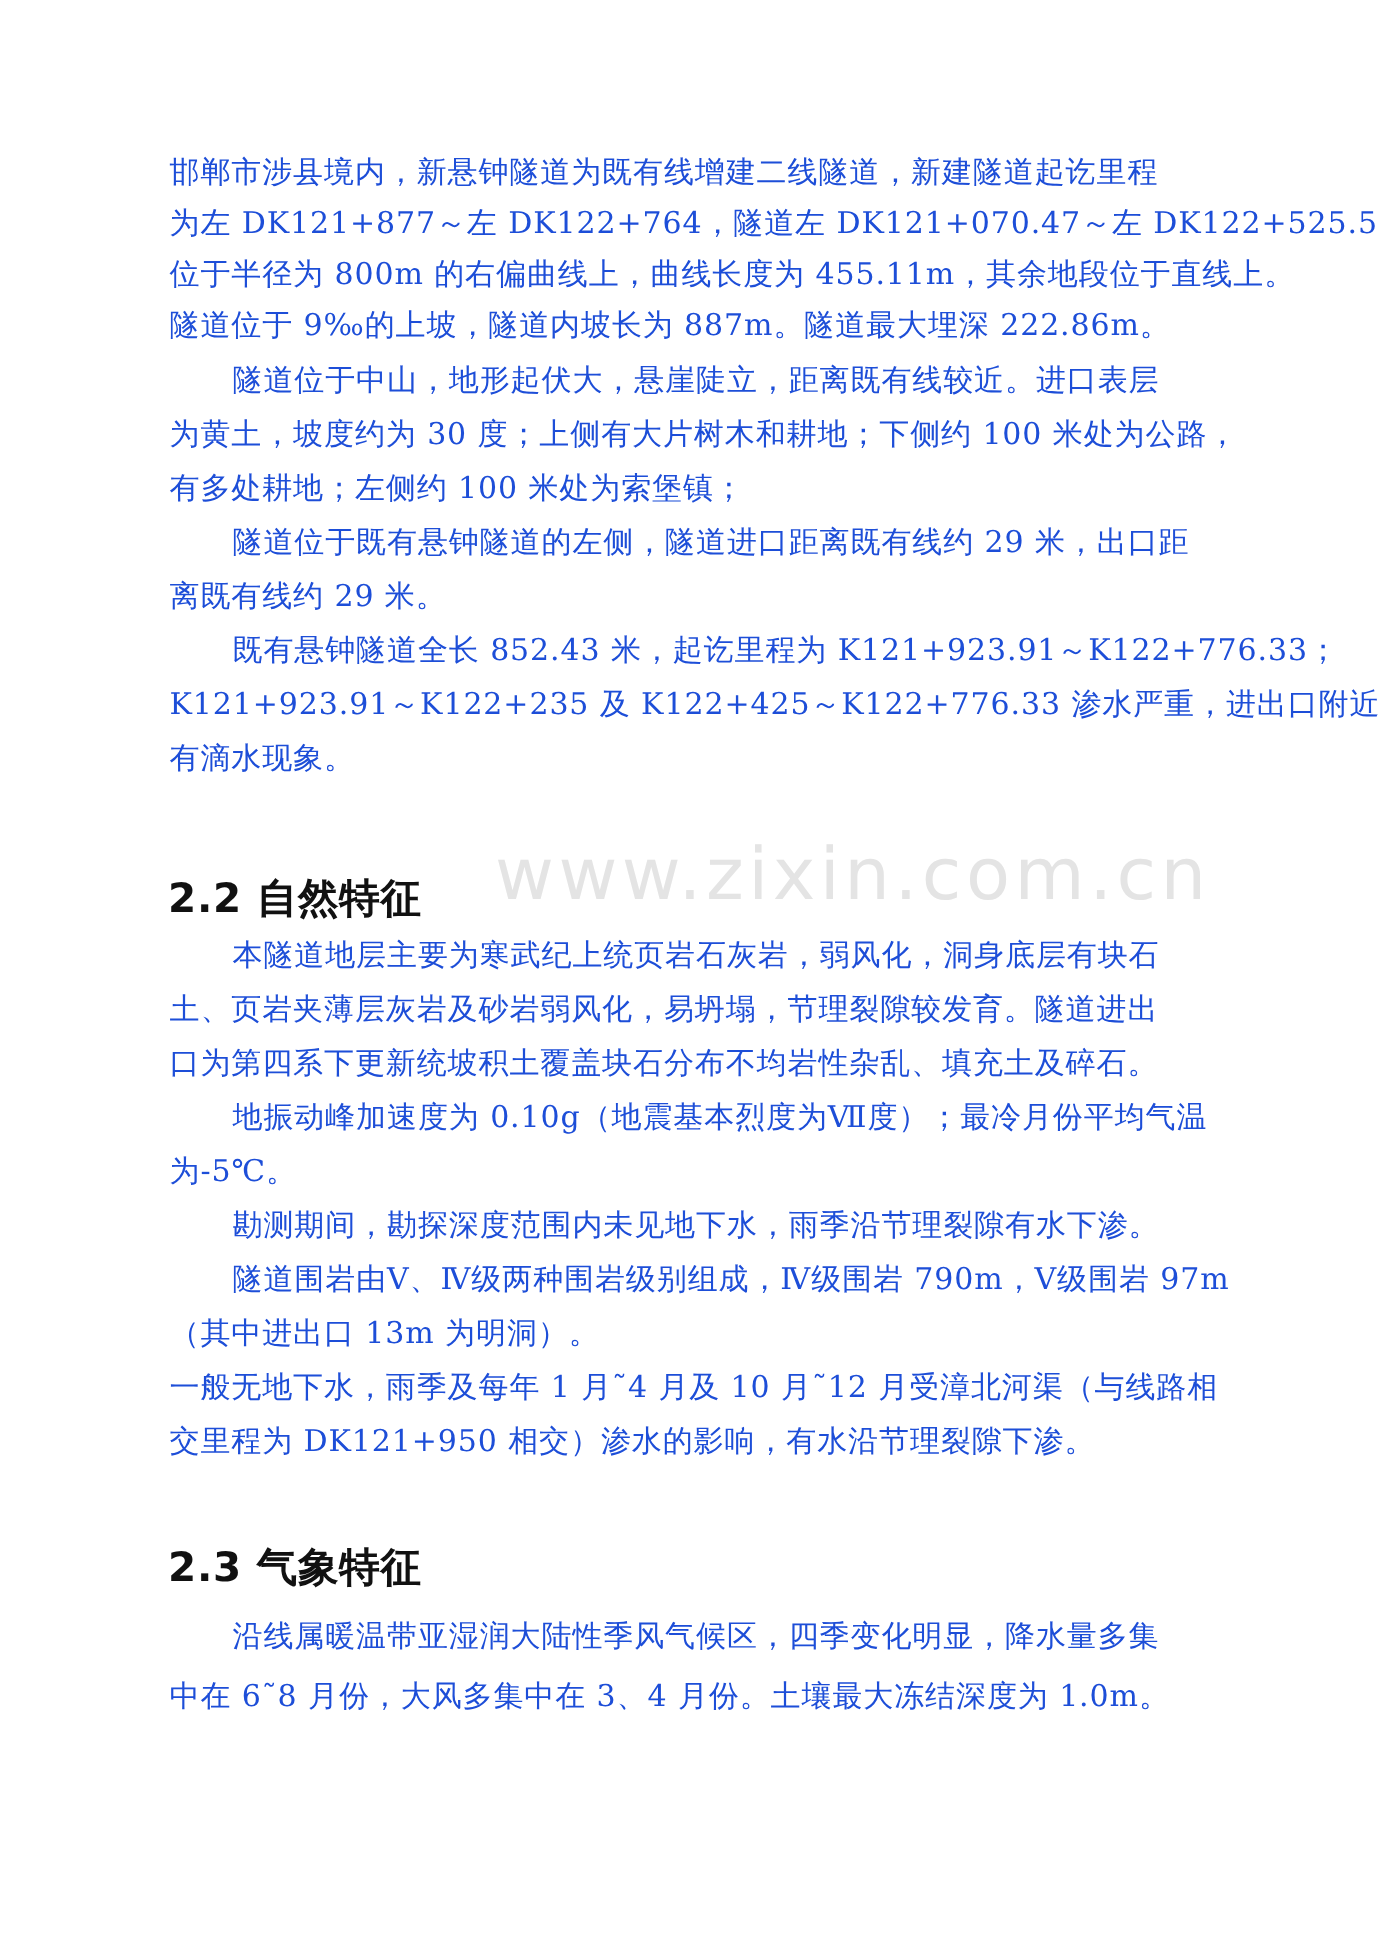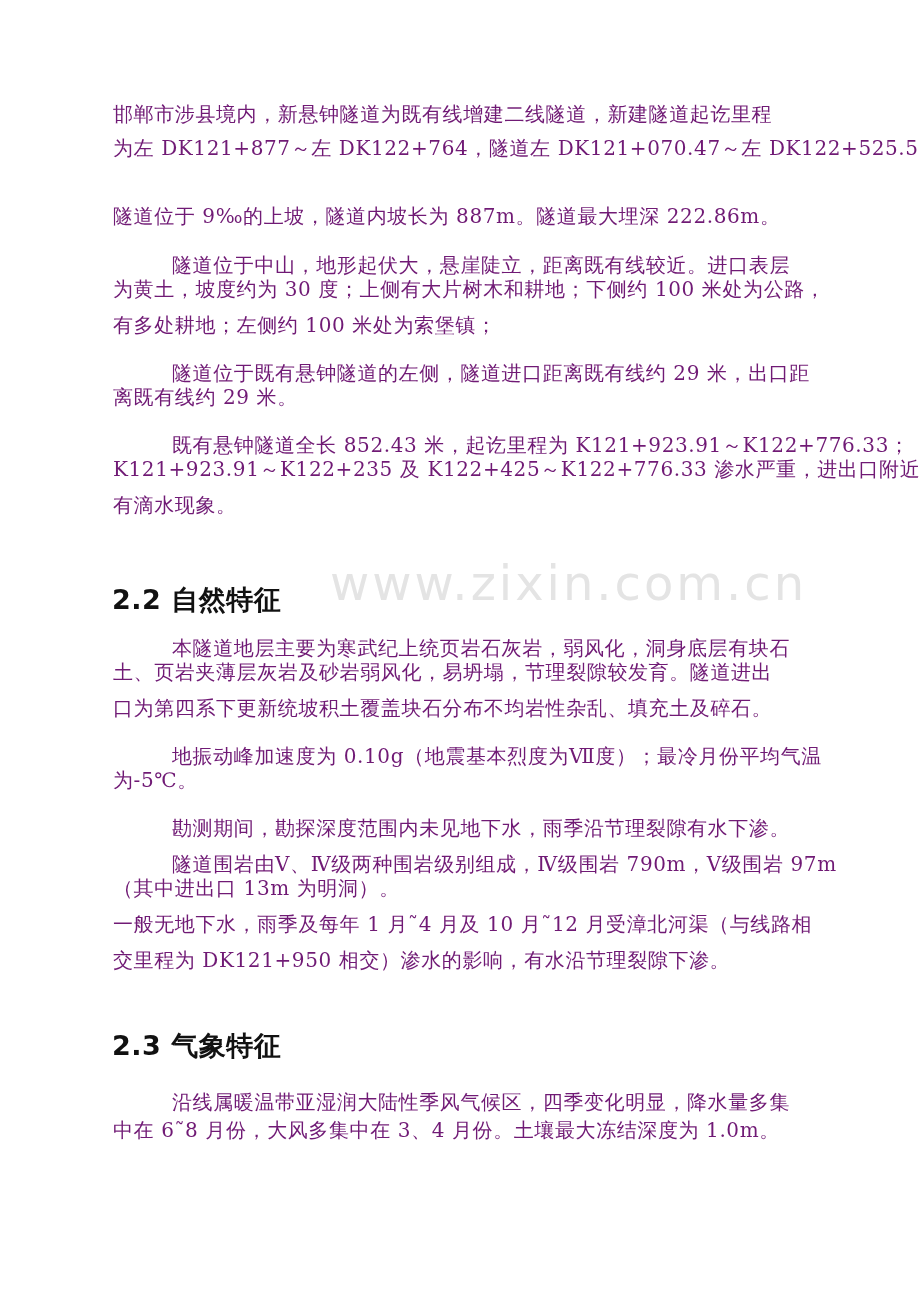--- a/index.html
+++ b/index.html
@@ -21,23 +21,23 @@
       width: 920px; height: 1302px;
       background: #ffffff;
     }
     .line {
       position: absolute;
       left: 113px;
       font-size: 20px;
       line-height: 26px;
       white-space: nowrap;
       letter-spacing: 0.6px;
-      color: #701a75;
+      color: #1d4ed8;
     }
-    .indent { left: 172px; margin-top: 12px; }
+    .indent { left: 155px; }
     .heading {
       position: absolute;
       left: 112px;
       font-family: "DejaVu Sans", "Liberation Sans", sans-serif;
       font-weight: bold;
       font-size: 27px;
       line-height: 26px;
       white-space: nowrap;
       color: #111111;
       letter-spacing: 0.5px;
@@ -58,20 +58,21 @@
     .text-layer { position: absolute; left: 0; top: 0; width: 920px; height: 1302px; z-index: 1; }
   </style>
 </head>
 <body>
 
 <div class="page">
   <div class="watermark">www.zixin.com.cn</div>
   <div class="text-layer">
     <div class="line" style="top:101px">邯郸市涉县境内，新悬钟隧道为既有线增建二线隧道，新建隧道起讫里程</div>
     <div class="line" style="top:135px">为左 DK121+877～左 DK122+764，隧道左 DK121+070.47～左 DK122+525.58</div>
+    <div class="line" style="top:169px">位于半径为 800m 的右偏曲线上，曲线长度为 455.11m，其余地段位于直线上。</div>
     <div class="line" style="top:203px">隧道位于 9‰的上坡，隧道内坡长为 887m。隧道最大埋深 222.86m。</div>
     <div class="line indent" style="top:240px">隧道位于中山，地形起伏大，悬崖陡立，距离既有线较近。进口表层</div>
     <div class="line" style="top:276px">为黄土，坡度约为 30 度；上侧有大片树木和耕地；下侧约 100 米处为公路，</div>
     <div class="line" style="top:312px">有多处耕地；左侧约 100 米处为索堡镇；</div>
     <div class="line indent" style="top:348px">隧道位于既有悬钟隧道的左侧，隧道进口距离既有线约 29 米，出口距</div>
     <div class="line" style="top:384px">离既有线约 29 米。</div>
     <div class="line indent" style="top:420px">既有悬钟隧道全长 852.43 米，起讫里程为 K121+923.91～K122+776.33；</div>
     <div class="line" style="top:456px">K121+923.91～K122+235 及 K122+425～K122+776.33 渗水严重，进出口附近</div>
     <div class="line" style="top:492px">有滴水现象。</div>
     <div class="heading" style="top:587px">2.2 自然特征</div>

